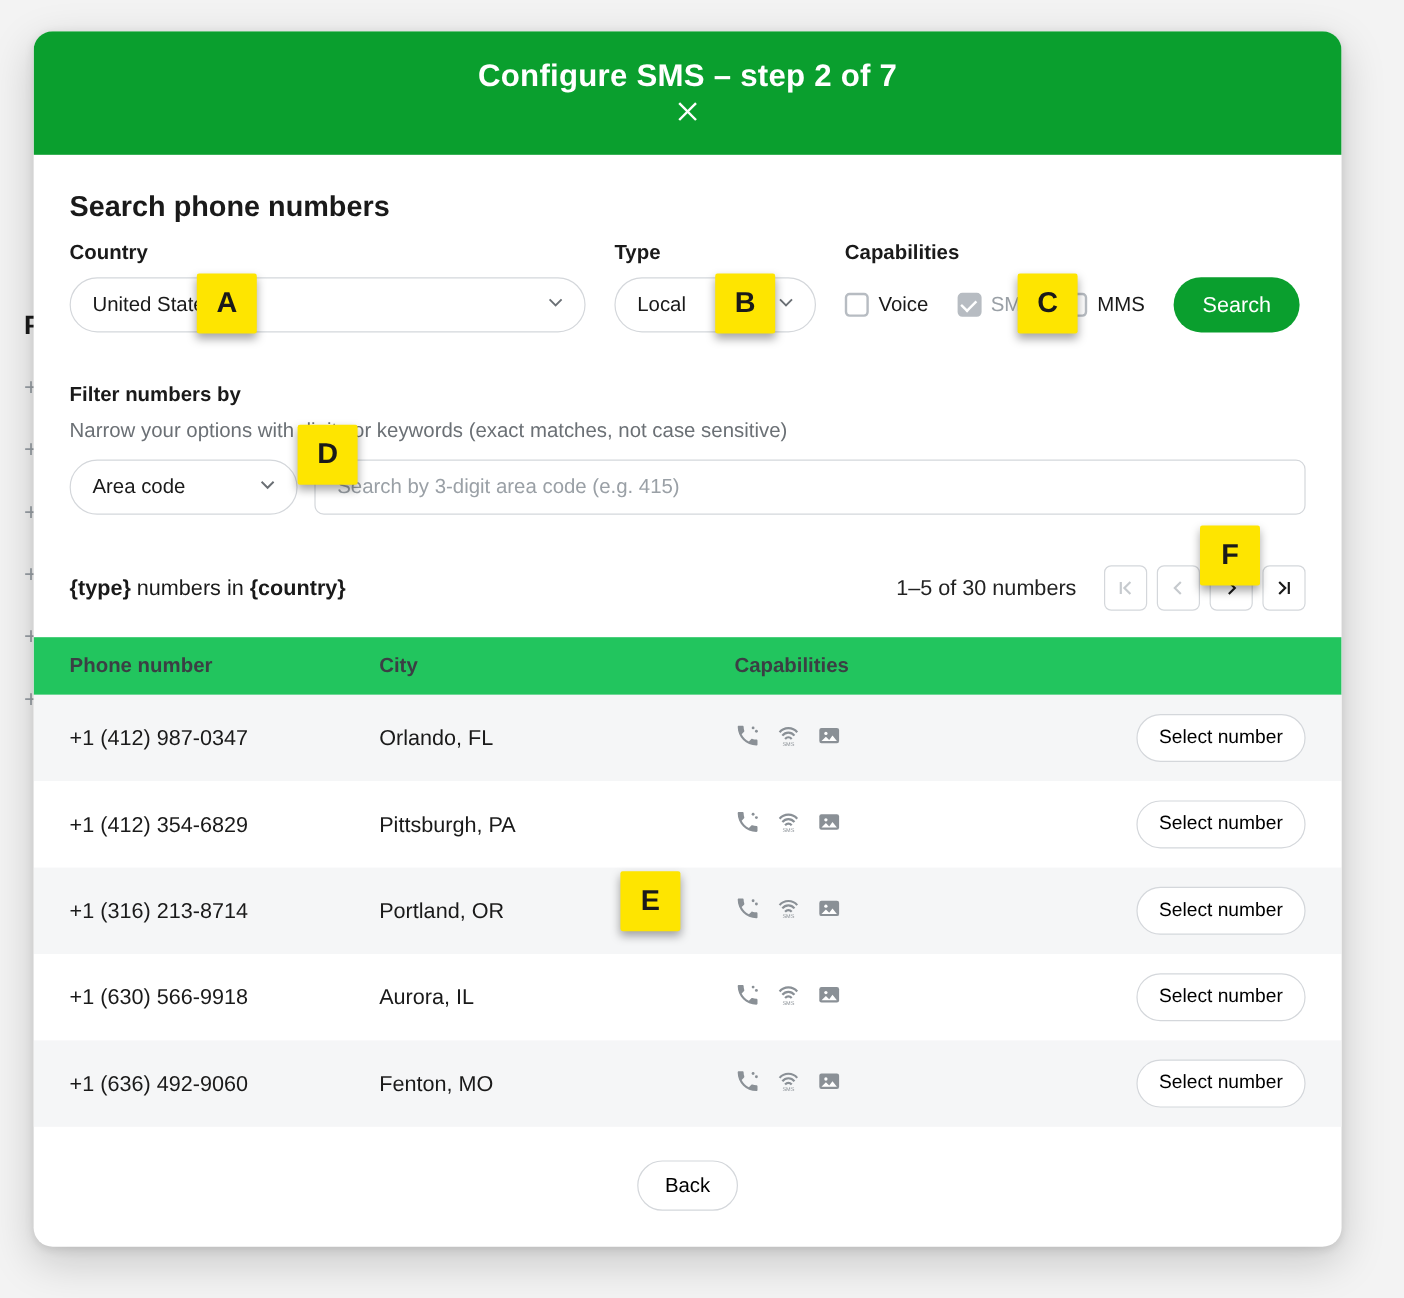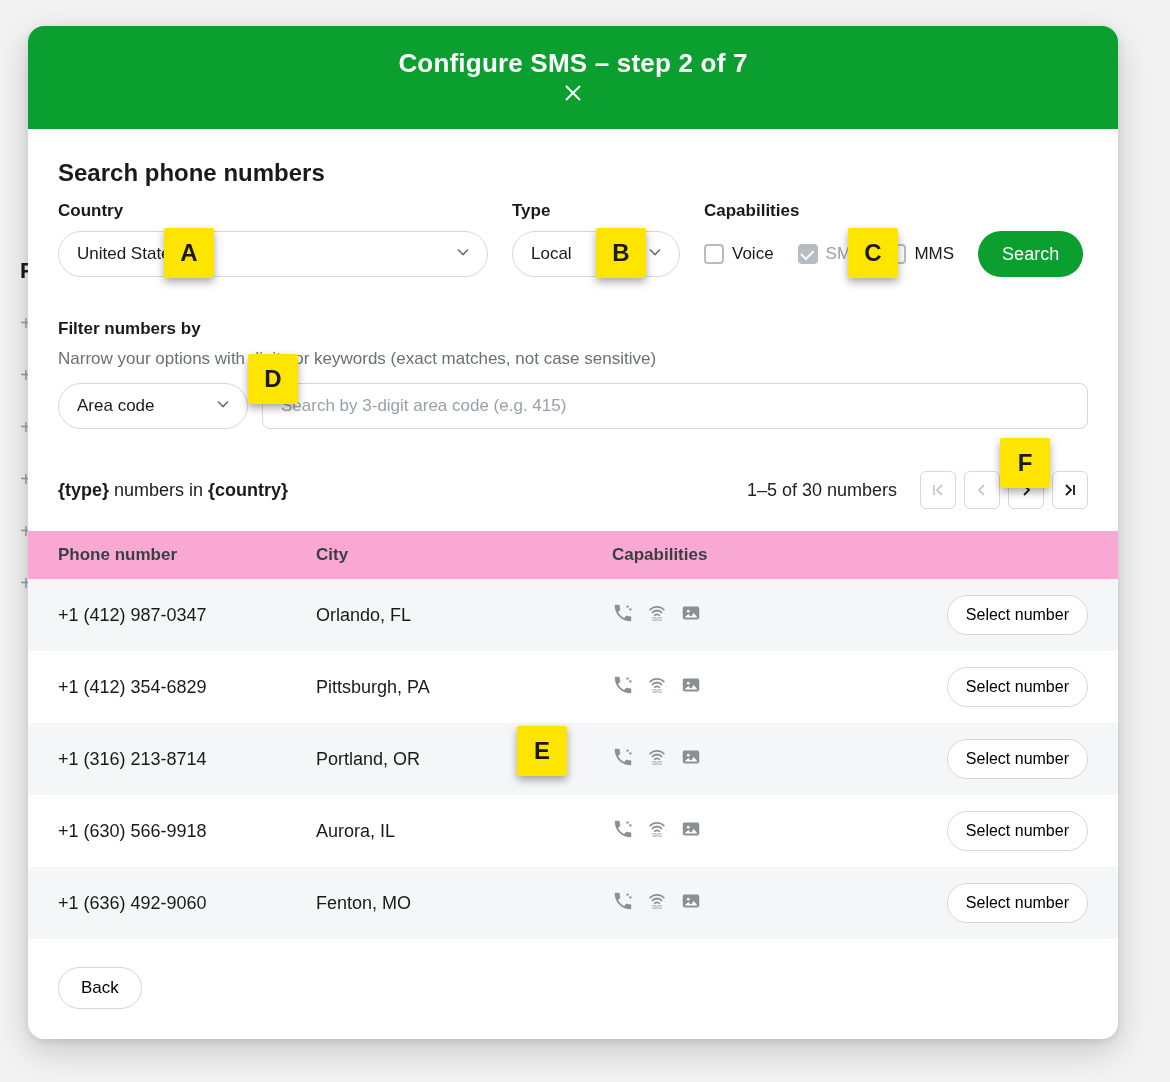--- a/index.html
+++ b/index.html
@@ -84,40 +84,40 @@
     width: 36px; height: 38px;
     border: 1px solid #d4d7db;
     border-radius: 6px;
     background: #fff;
     display:flex; align-items:center; justify-content:center;
     cursor: pointer;
   }
   .pager-btn.disabled { color: #c6cace; cursor: default; }
   .pager-btn:not(.disabled) { color: #1a1a1a; }
   .table { margin-top: 22px; width: calc(100% + 60px); margin-left: -30px; }
-  .thead { background: #f9a8d4; display:flex; padding: 14px 30px; font-size: 17px; font-weight: 600; color: #3b3f44; }
+  .thead { background: #22c55e; display:flex; padding: 14px 30px; font-size: 17px; font-weight: 600; color: #3b3f44; }
   .col-num { width: 258px; }
   .col-city { width: 296px; }
   .col-cap { flex: 1; }
   .col-act { width: 180px; text-align: right; }
   .trow { display:flex; align-items:center; padding: 16px 30px; font-size: 18px; }
   .trow:nth-child(odd) { background: #f5f6f7; }
   .trow:nth-child(even) { background: #fff; }
   .cap-icons { display:flex; gap: 12px; color: #8a9096; }
   .cap-icons svg { width: 22px; height: 22px; }
   .select-btn {
     border: 1px solid #d4d7db;
     background: #fff;
     border-radius: 999px;
     height: 40px;
     padding: 3px 18px;
     font-size: 16px;
     cursor: pointer;
   }
-  .footer { display:flex; justify-content:flex-start; padding: 28px 30px 30px 30px; }
+  .footer { display:flex; justify-content:center; padding: 28px 30px 30px 30px; }
   .back-btn {
     border: 1px solid #d4d7db;
     background: #fff;
     border-radius: 999px;
     height: 42px;
     padding: 0 22px;
     font-size: 17px;
     cursor: pointer;
   }
   .sticky {

